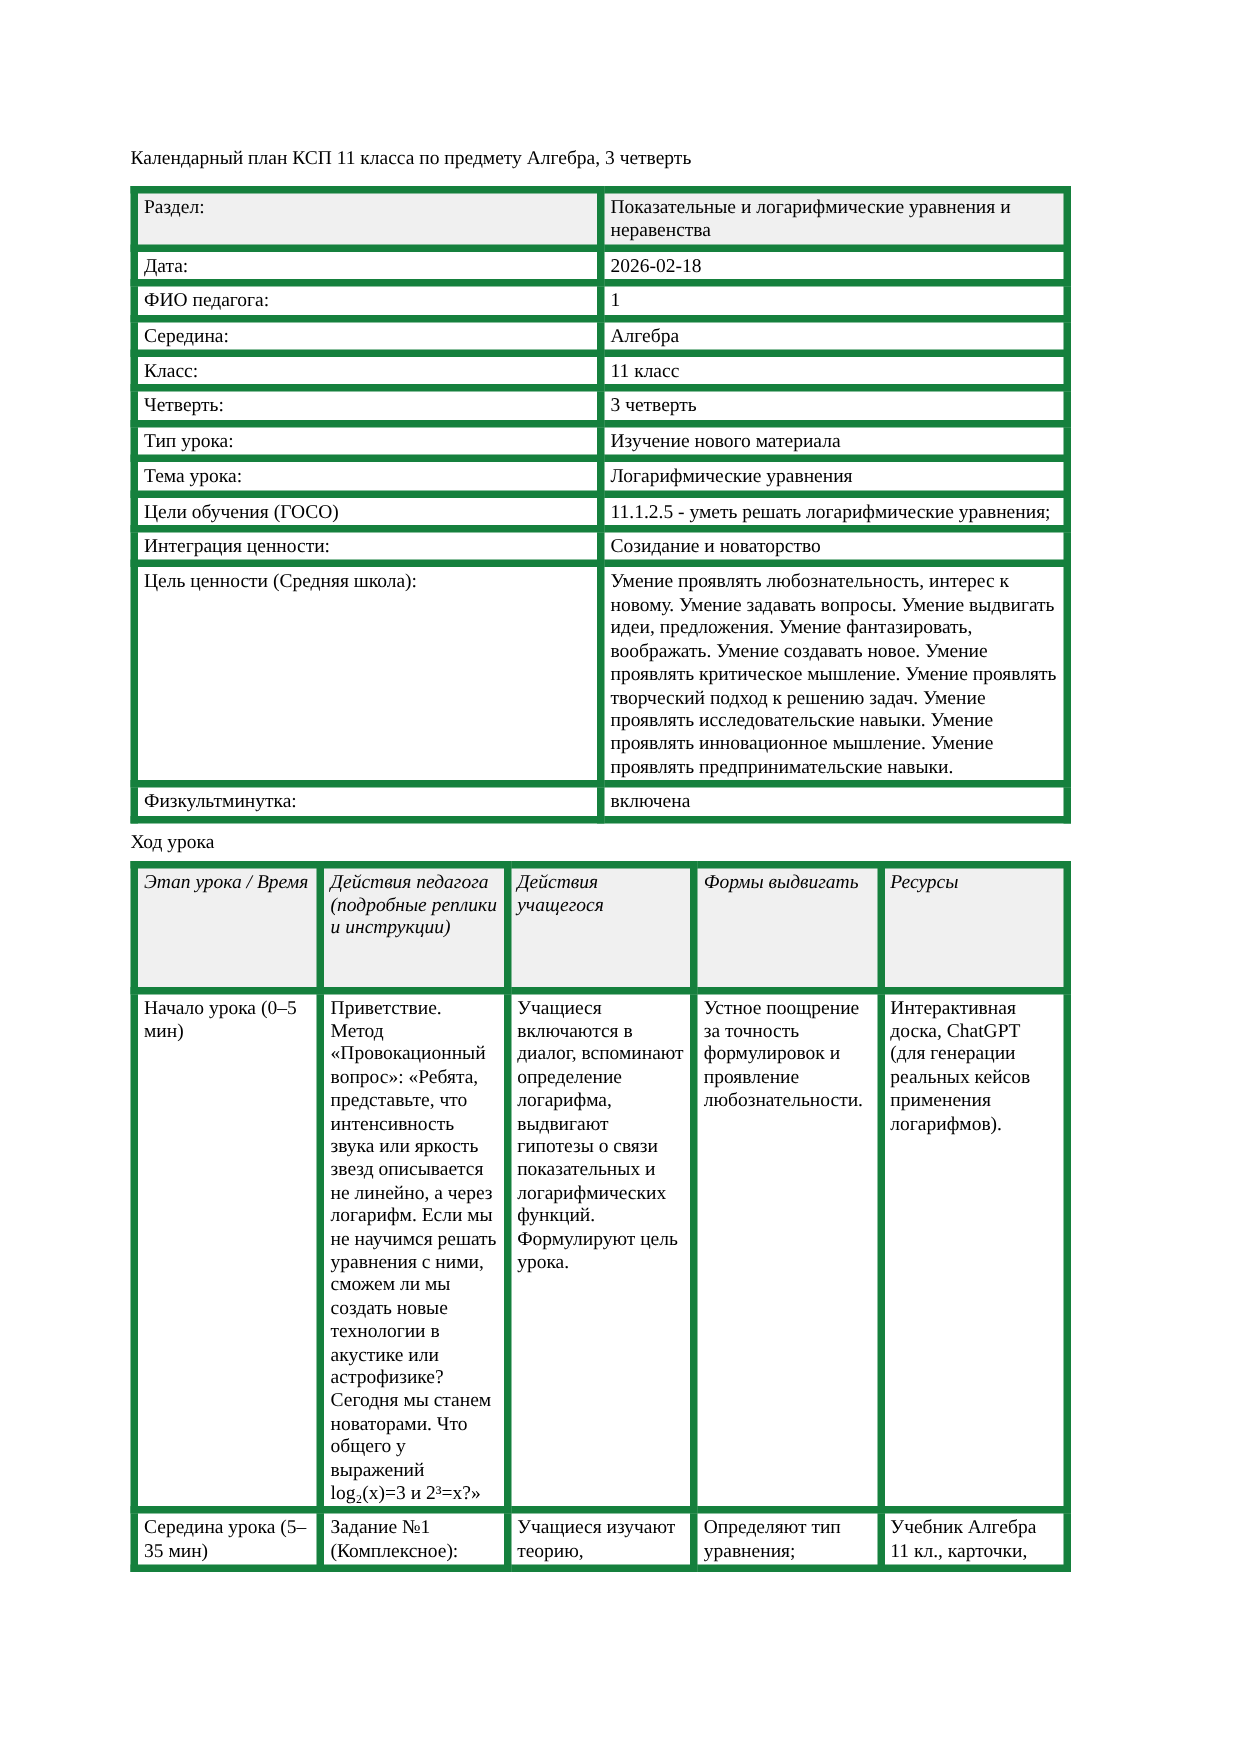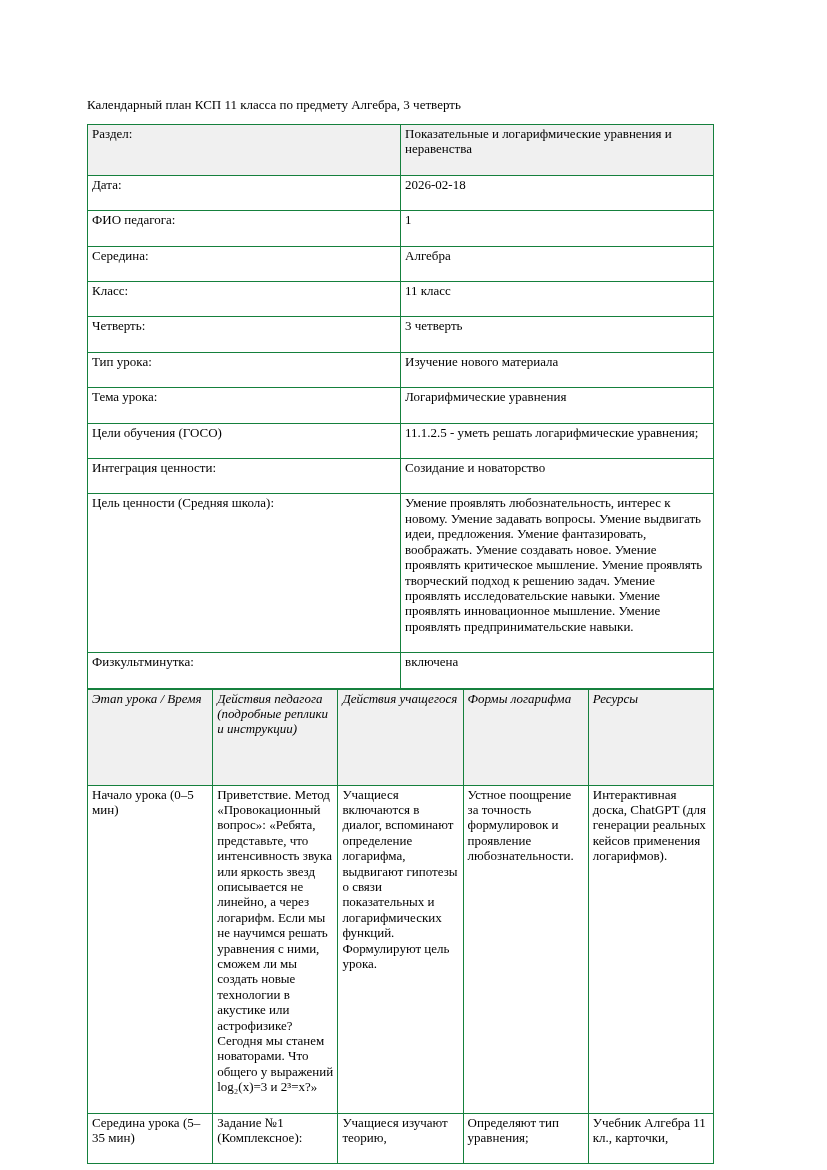--- a/index.html
+++ b/index.html
@@ -27,27 +27,27 @@
     font-weight: normal;
     margin: 0 0 11px 0;
   }
   table {
     border-collapse: collapse;
     table-layout: fixed;
     width: 627px;
     font-size: 13px;
   }
   td, th {
-    border: 1px solid #15803d;
+    border: 5px solid #15803d;
     vertical-align: top;
     text-align: left;
     font-weight: normal;
     font-size: 13px;
     line-height: 15.4px;
-    padding: 1px 4px 18px 4px;
+    padding: 1px 4px 2px 4px;
     overflow-wrap: break-word;
     word-wrap: break-word;
   }
   .info-table .header-row td {
     background: #f0f0f0;
   }
   .lesson-table thead th {
     background: #f0f0f0;
     height: 76px;
     font-style: italic;
@@ -117,35 +117,36 @@
         <td>Цель ценности (Средняя школа):</td>
         <td>Умение проявлять любознательность, интерес к новому. Умение задавать вопросы. Умение выдвигать идеи, предложения. Умение фантазировать, воображать. Умение создавать новое. Умение проявлять критическое мышление. Умение проявлять творческий подход к решению задач. Умение проявлять исследовательские навыки. Умение проявлять инновационное мышление. Умение проявлять предпринимательские навыки.</td>
       </tr>
       <tr>
         <td>Физкультминутка:</td>
         <td>включена</td>
       </tr>
     </tbody>
   </table>
 
+  <p class="section-label">Ход урока</p>
 
   <table class="lesson-table">
     <colgroup>
         <col>
         <col>
         <col>
         <col>
         <col>
       </colgroup>
     <thead>
       <tr>
         <th>Этап урока / Время</th>
         <th>Действия педагога (подробные реплики и инструкции)</th>
         <th>Действия учащегося</th>
-        <th>Формы логарифма</th>
+        <th>Формы выдвигать</th>
         <th>Ресурсы</th>
       </tr>
     </thead>
     <tbody>
       <tr>
         <td>Начало урока (0–5 мин)</td>
         <td>Приветствие. Метод «Провокационный вопрос»: «Ребята, представьте, что интенсивность звука или яркость звезд описывается не линейно, а через логарифм. Если мы не научимся решать уравнения с ними, сможем ли мы создать новые технологии в акустике или астрофизике? Сегодня мы станем новаторами. Что общего у выражений log₂(x)=3 и 2³=x?»</td>
         <td>Учащиеся включаются в диалог, вспоминают определение логарифма, выдвигают гипотезы о связи показательных и логарифмических функций. Формулируют цель урока.</td>
         <td>Устное поощрение за точность формулировок и проявление любознательности.</td>
         <td>Интерактивная доска, ChatGPT (для генерации реальных кейсов применения логарифмов).</td>

